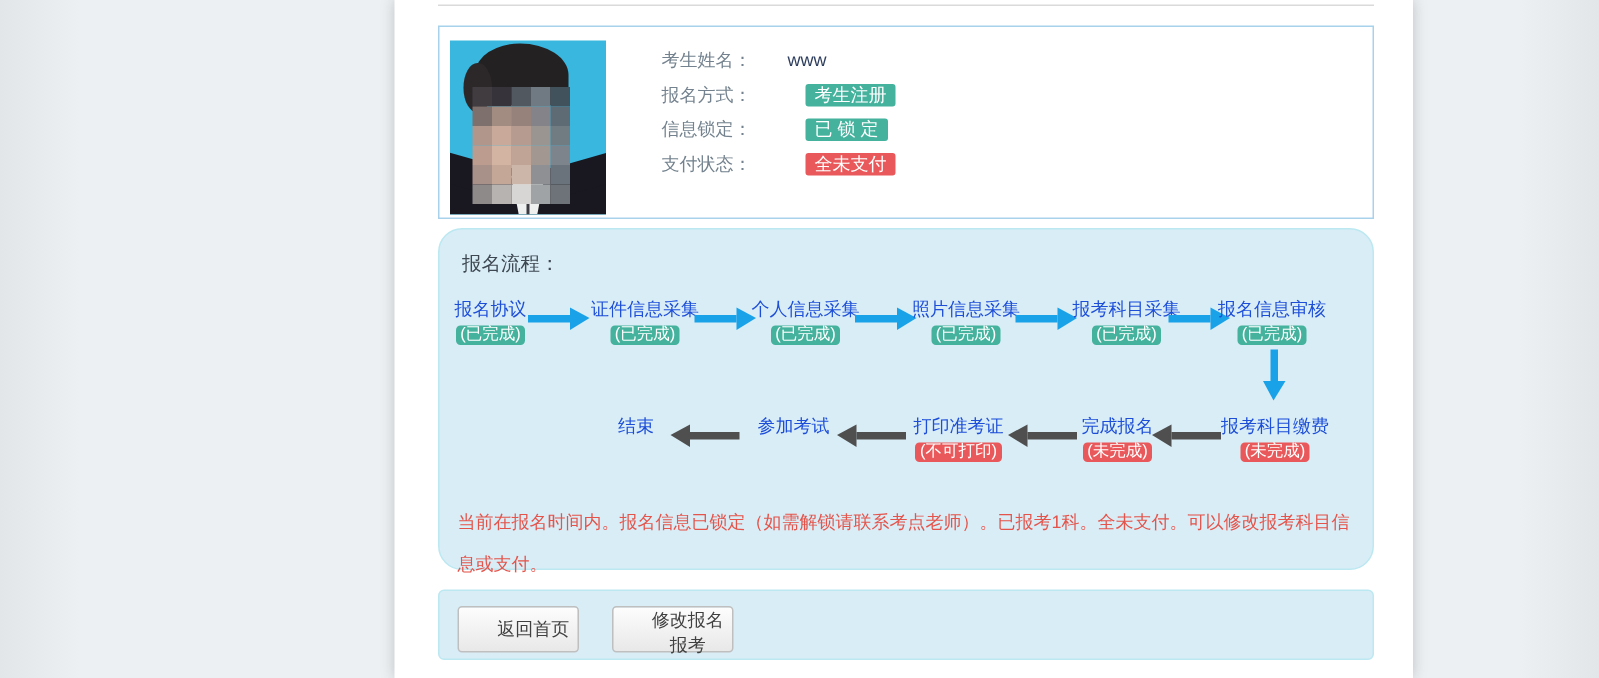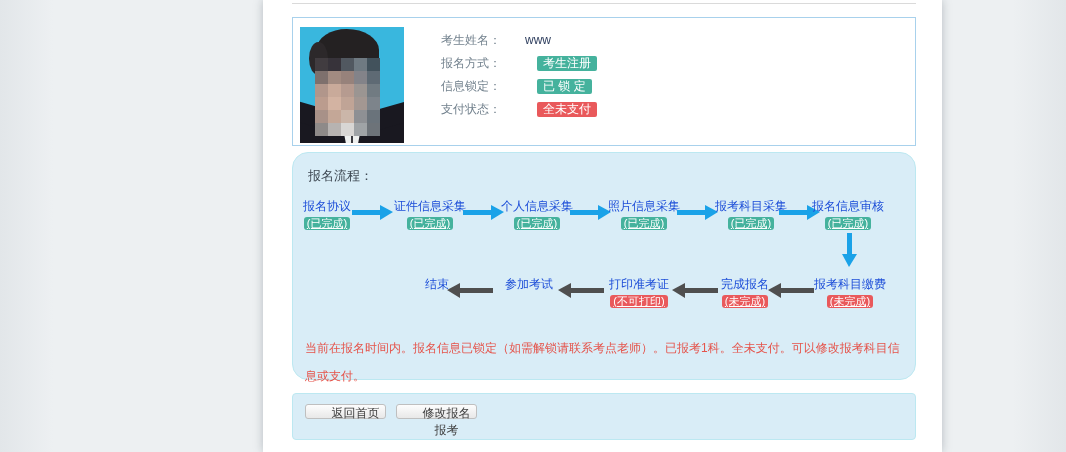--- a/index.html
+++ b/index.html
@@ -46,21 +46,21 @@
 
   
   .flow-panel {
     position:absolute; left:29px; top:152px; width:624px; height:228px;
     background:var(--flow-bg,#d9edf7); border:1px solid var(--flow-border,#bce8f1); border-radius:16px;
   }
   .flow-title { position:absolute; left:15px; top:14px; font-size:13px; color:#3e4852; }
   .step { position:absolute; width:120px; text-align:center; }
   .step-label { font-size:12px; color:#1d4ed8; line-height:14px; }
   .flow-badge { display:inline-block; margin-top:3px; font-size:11px; line-height:13px; color:#fff;
-                padding:0 3px; border-radius:3px;text-decoration:underline; }
+                padding:0 3px; border-radius:3px; }
   .flow-badge:empty { display:none; }
   .st-done   { background:var(--teal,#45b29d); }
   .st-undone { background:var(--red,#e9595b); }
 
   .arrow-right { position:absolute; width:41px; height:15px; }
   .arrow-right::after  { content:""; position:absolute; left:0; top:5px; width:28px; height:5px; background:var(--arrow-blue,#1aa2e8); }
   .arrow-right::before { content:""; position:absolute; left:28px; top:0; border-left:13px solid var(--arrow-blue,#1aa2e8);
                          border-top:7px solid transparent; border-bottom:8px solid transparent; }
   .arrow-left { position:absolute; width:46px; height:15px; }
   .arrow-left::after  { content:""; position:absolute; left:13px; top:5px; width:33px; height:5px; background:var(--arrow-gray,#4f4f4f); }
@@ -72,34 +72,34 @@
                         border-left:7px solid transparent; border-right:8px solid transparent; }
 
   .flow-note { position:absolute; left:12px; top:181px; width:604px;
                font-size:12px; line-height:28px; color:var(--note-red,#e5544b); }
 
   
   .actions-panel {
     position:absolute; left:29px; top:393px; width:624px; height:47px;
     background:var(--flow-bg,#d9edf7); border:1px solid var(--flow-border,#bce8f1); border-radius:4px;
   }
-  .btn { position:absolute; top:10px; height:15px; font-size:12px; color:#404040;
+  .btn { position:absolute; top:10px; height:31px; font-size:12px; color:#404040;
          background:linear-gradient(#fdfdfd,#e8e8e8); border:1px solid #bfbfbf; border-radius:3px;
          cursor:pointer; font-family:inherit;padding-left:20px; }
   .btn-home   { left:12px;  width:81px; }
-  .btn-modify { left:103px; width:81px; }
+  .btn-modify { left:115px; width:81px; }
 
   
   .r1s0{left:-26px;top:46px}.r1s1{left:77px;top:46px}.r1s2{left:184px;top:46px}
   .r1s3{left:291px;top:46px}.r1s4{left:398px;top:46px}.r1s5{left:495px;top:46px}
   .a1-0{left:59px;top:52px}.a1-1{left:170px;top:52px}.a1-2{left:277px;top:52px}
   .a1-3{left:384px;top:52px}.a1-4{left:486px;top:52px}
   .adown{left:549px;top:80px}
   
-  .r2s0{left:84px;top:124px}.r2s1{left:176px;top:124px}.r2s2{left:286px;top:124px}
+  .r2s0{left:71px;top:124px}.r2s1{left:176px;top:124px}.r2s2{left:286px;top:124px}
   .r2s3{left:392px;top:124px}.r2s4{left:497px;top:124px}
   .a2-0{left:154px;top:130px}.a2-1{left:265px;top:130px}.a2-2{left:379px;top:130px}.a2-3{left:475px;top:130px}
 </style>
 </head>
 <body>
 
 <div class="content">
   <div class="top-line"></div>
 
   <section class="info-panel">

